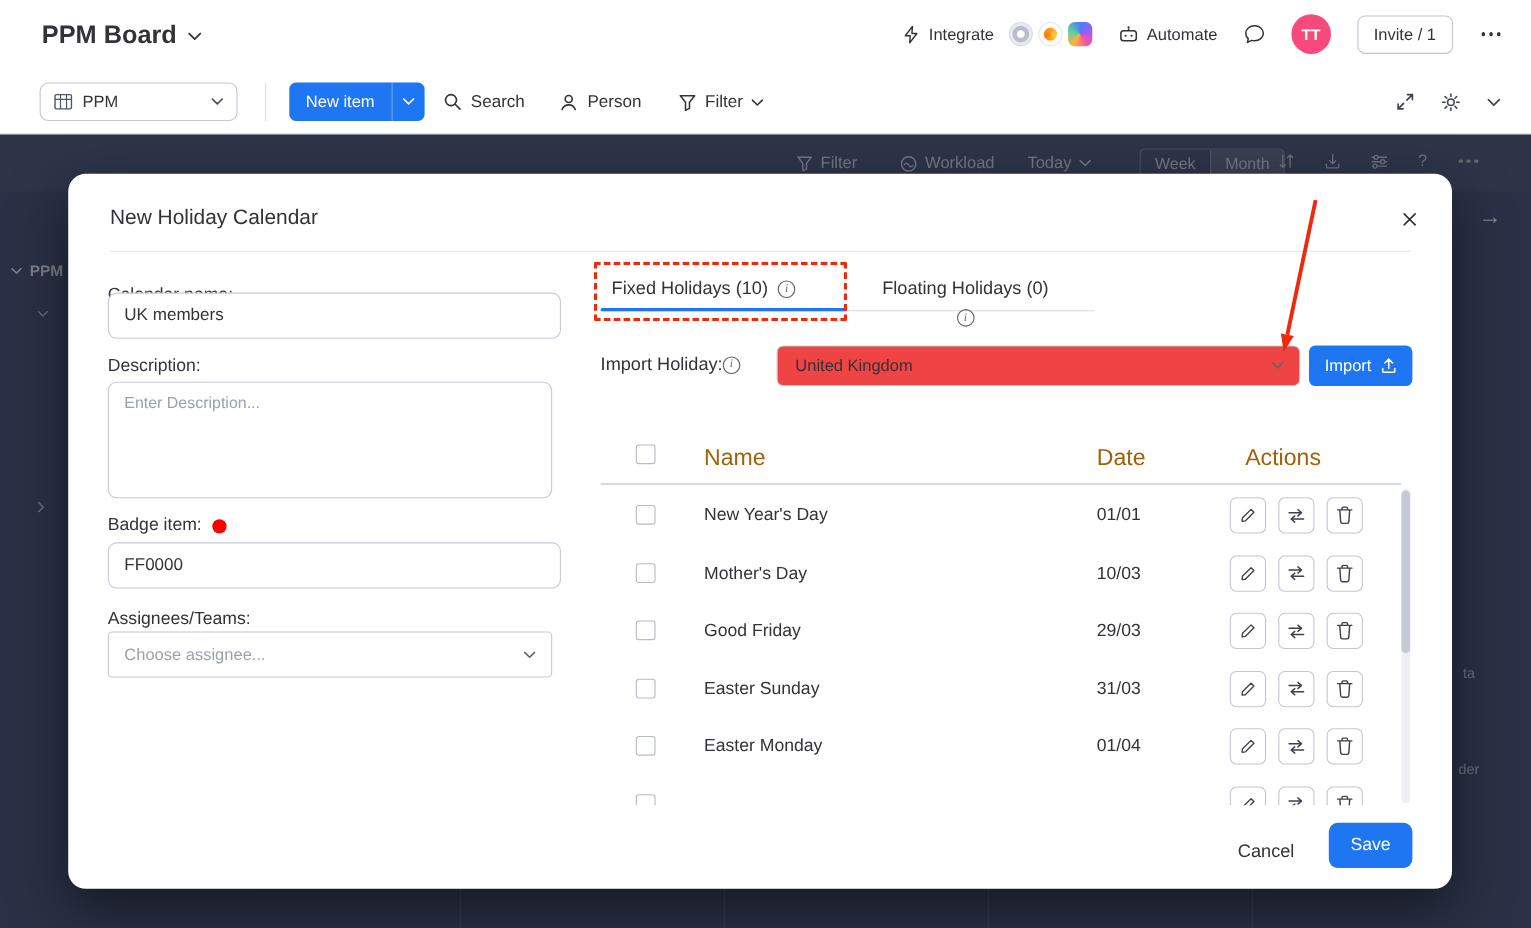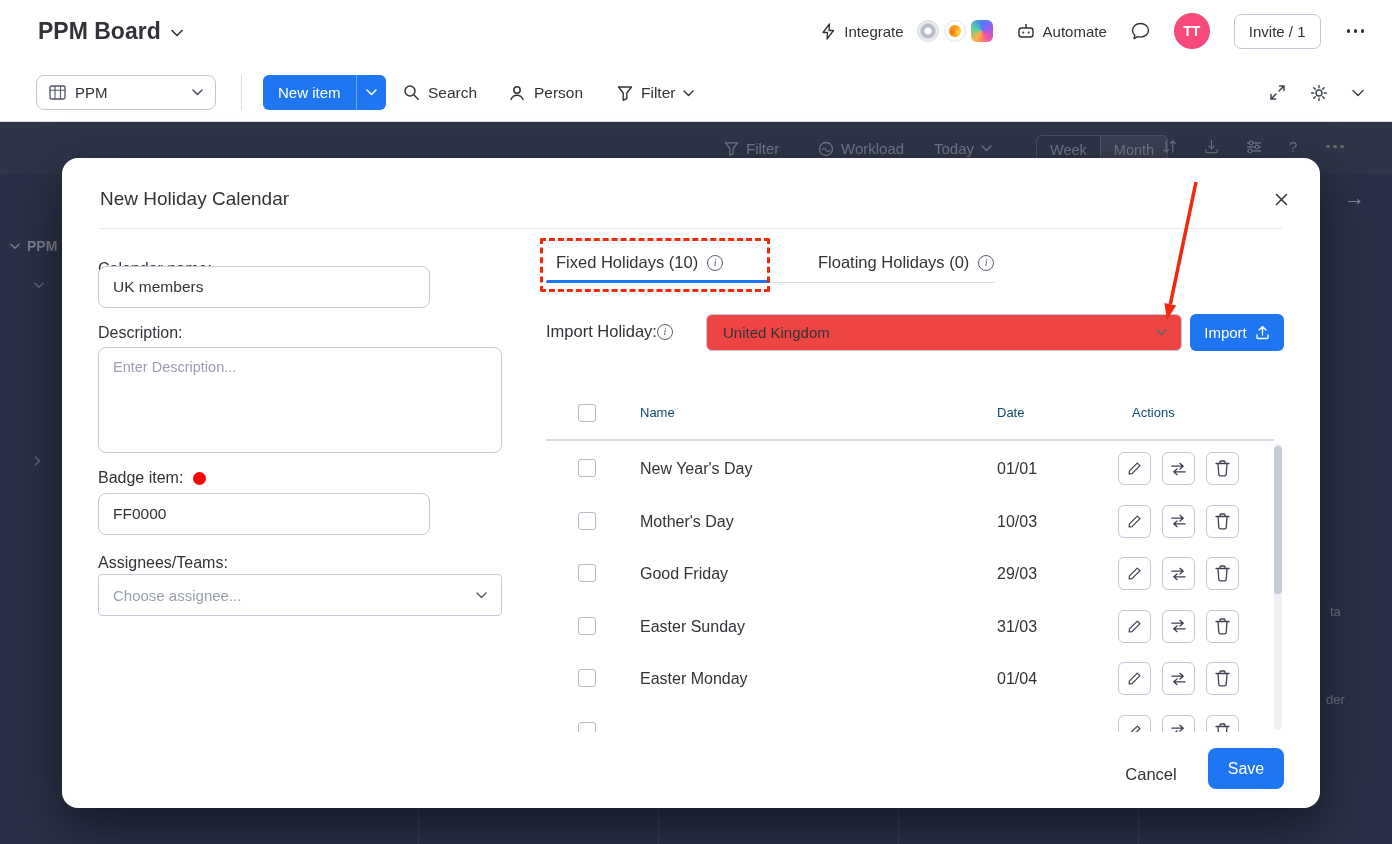--- a/index.html
+++ b/index.html
@@ -69,42 +69,42 @@
   #modal{position:absolute;left:62px;top:158px;width:1258px;height:650px;background:#fff;border-radius:16px;z-index:10;box-shadow:0 18px 50px rgba(0,0,0,.5);}
   .m-title{position:absolute;left:38px;top:30px;font-size:19px;color:#323338;}
   .m-close{position:absolute;right:24px;top:26px;width:30px;height:30px;display:flex;align-items:center;justify-content:center;cursor:pointer;color:#323338;background:none;border:none;}
   .m-divider{position:absolute;left:38px;right:38px;top:70px;height:1px;background:#e5e7ee;}
 
   .f-label{position:absolute;left:36px;font-size:16px;color:#323338;}
   #lbl-name{top:86px;margin-top:16px;} #lbl-desc{top:166px;}
   #lbl-badge{top:311px;display:flex;align-items:center;gap:10px;}
   #lbl-assign{top:396px;}
   .badge-dot{width:13px;height:13px;border-radius:50%;background:var(--badge);display:inline-block;}
-  .f-input{position:absolute;left:36px;width:332px;height:42px;border:1px solid #c6c9d6;border-radius:8px;font-size:15.5px;color:#323338;padding:0 14px;font-family:inherit;background:#fff;}
+  .f-input{position:absolute;left:36px;width:412px;height:42px;border:1px solid #c6c9d6;border-radius:8px;font-size:15.5px;color:#323338;padding:0 14px;font-family:inherit;background:#fff;}
   #inp-name{top:108px;} #inp-badge{top:335px;}
   .f-textarea{position:absolute;left:36px;top:189px;width:404px;height:106px;border:1px solid #c6c9d6;border-radius:8px;font-size:14.5px;color:#323338;padding:11px 14px;resize:none;font-family:inherit;}
   ::placeholder{color:#9ba0af;opacity:1;}
   .f-select{position:absolute;left:36px;top:416px;width:404px;height:42px;border:1px solid #c6c9d6;border-radius:4px;display:flex;align-items:center;justify-content:space-between;padding:0 14px;font-size:15px;cursor:pointer;background:#fff;}
   .sel-placeholder{color:#9ba0af;}
   .sel-chev{color:#5e6374;}
 
   .tab{position:absolute;display:flex;align-items:center;gap:9px;font-size:16.5px;color:#323338;cursor:pointer;}
   #tab-fixed{left:494px;top:95px;}
-  #tab-floating{left:756px;top:95px;}
+  #tab-floating{left:740px;top:95px;flex-direction:column;}
   .tab-underline-gray{position:absolute;left:484px;top:124px;width:449px;height:1px;background:#dadde6;}
   .tab-underline-blue{position:absolute;left:484px;top:122px;width:224px;height:3px;background:var(--accent);border-radius:2px;}
   .info{width:16px;height:16px;border:1px solid #5a5e6e;border-radius:50%;color:#5a5e6e;font-size:10.5px;display:inline-flex;align-items:center;justify-content:center;flex:none;}
   .info::after{content:"i";font-style:italic;font-family:"Liberation Serif",serif;}
 
   #import-label{position:absolute;left:484px;top:164px;display:flex;align-items:center;font-size:16.5px;color:#323338;}
   #import-select{position:absolute;left:644px;top:156px;width:476px;height:37px;border:1px solid #c6c9d6;border-radius:6px;display:flex;align-items:center;justify-content:space-between;padding:0 14px 0 16px;font-size:15px;color:#323338;cursor:pointer;background:#ef4444;}
   #import-btn{position:absolute;left:1128px;top:156px;width:94px;height:37px;background:var(--accent);border:none;border-radius:6px;color:#ffffff;display:flex;align-items:center;justify-content:center;gap:8px;font-size:15px;cursor:pointer;font-family:inherit;}
 
   .checkbox{width:18px;height:18px;border:1.5px solid #b7bbc8;border-radius:3px;background:#fff;display:inline-block;cursor:pointer;}
-  .th{position:absolute;font-size:13px;color:#0c4a6e;}
+  .th{position:absolute;font-size:21px;color:#a16207;}
   #th-check{left:516px;top:246px;}
   #th-name{left:578px;top:247px;} #th-date{left:935px;top:247px;} #th-actions{left:1070px;top:247px;}
   .head-line{position:absolute;left:484px;top:281px;width:728px;height:1.5px;background:#d8dbe4;}
 
   #tbl-body{position:absolute;left:484px;top:284px;width:738px;height:290px;overflow:hidden;}
   .trow{position:relative;height:52.6px;}
   .trow .checkbox{position:absolute;left:32px;top:17px;}
   .t-name{position:absolute;left:94px;top:18px;font-size:16px;color:#323338;}
   .t-date{position:absolute;left:451px;top:18px;font-size:16px;color:#323338;}
   .t-actions{position:absolute;left:572px;top:10px;display:flex;gap:11px;}

